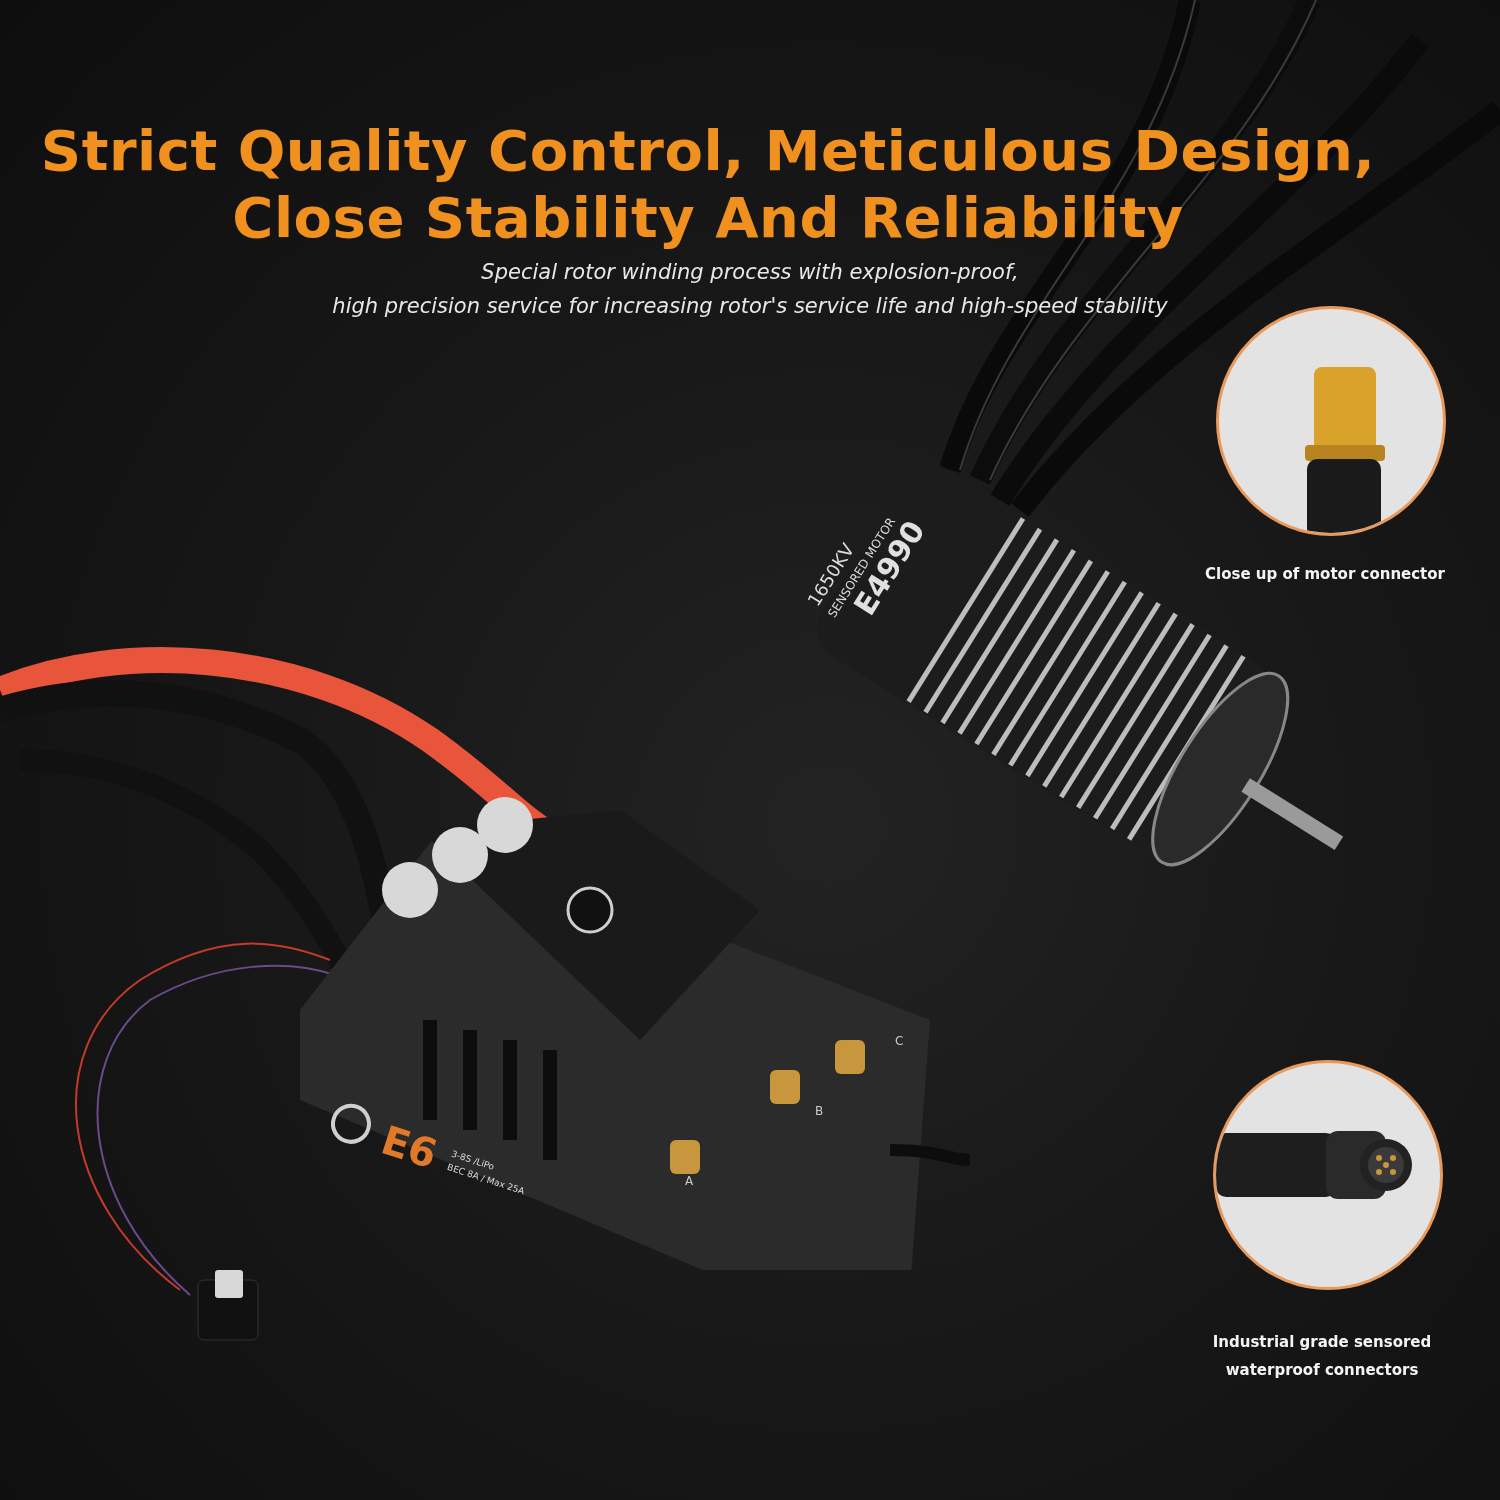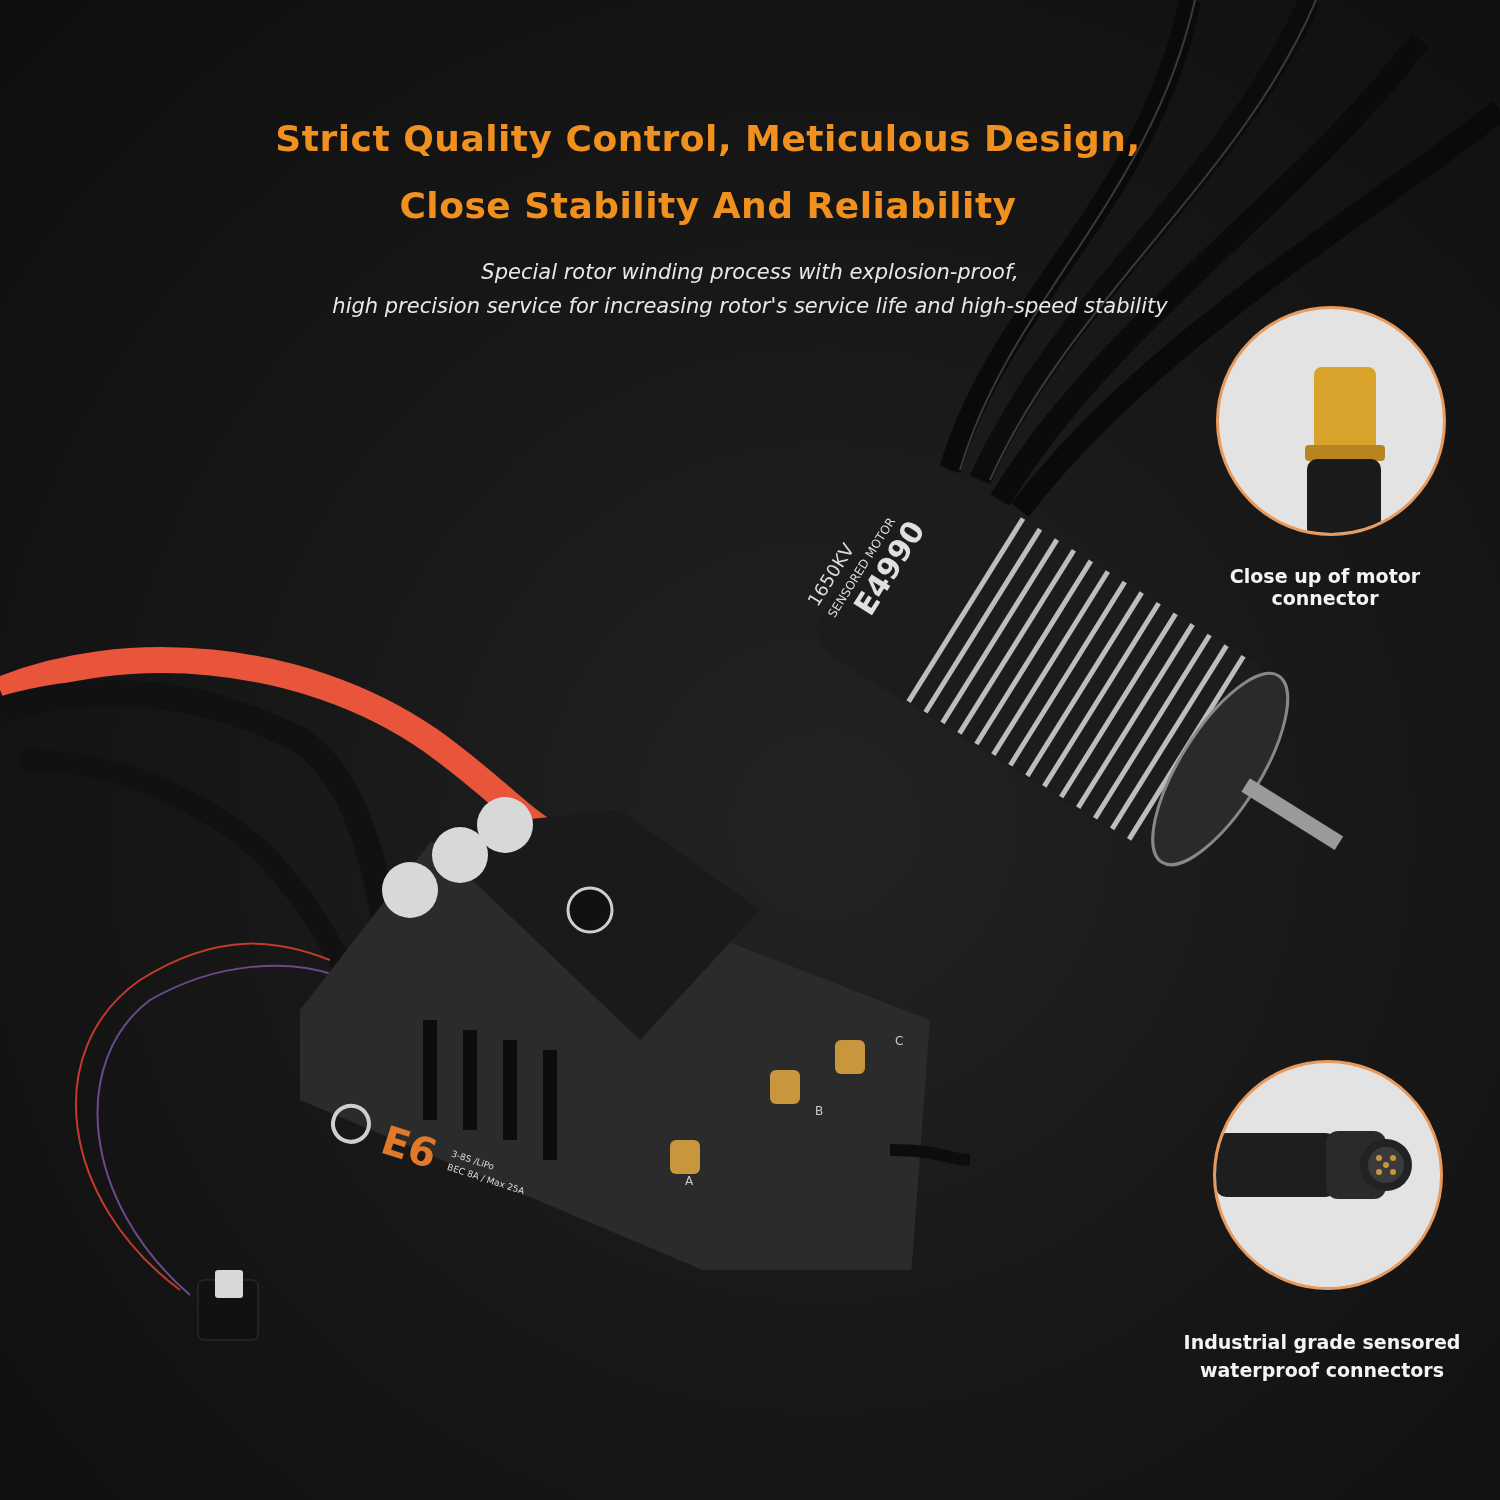--- a/index.html
+++ b/index.html
@@ -1,27 +1,27 @@
 <!DOCTYPE html>
 <html><head>
 <meta charset="utf-8">
 <style>
   html,body{margin:0;padding:0;}
   body{width:1500px;height:1500px;overflow:hidden;background:#141414;font-family:"DejaVu Sans",sans-serif;position:relative;}
   .bg{position:absolute;inset:0;background:radial-gradient(ellipse at 55% 55%,#232323 0%,#181818 45%,#0e0e0e 100%);}
-  .headline{position:absolute;left:0;width:1416px;text-align:center;color:#f0901e;font-weight:bold;font-size:36px;letter-spacing:0.5px;}
+  .headline{position:absolute;left:0;width:1416px;text-align:center;color:#f0901e;font-weight:bold;font-size:56px;letter-spacing:0.5px;}
   .h1{top:118px;}
   .h2{top:185px;}
   .sub{position:absolute;left:0;width:1500px;text-align:center;color:#e8e8e8;font-size:21px;font-style:italic;}
   .s1{top:260px;}
   .s2{top:294px;}
   .circle{position:absolute;border-radius:50%;border:3px solid #e89a5c;background:#e3e3e3;overflow:hidden;}
   .c1{left:1216px;top:306px;width:224px;height:224px;}
   .c2{left:1213px;top:1060px;width:224px;height:224px;}
-  .caption{position:absolute;color:#f4f4f4;font-weight:bold;font-size:19px;text-align:center;width:300px;}
+  .caption{position:absolute;color:#f4f4f4;font-weight:bold;font-size:15px;text-align:center;width:300px;}
   .cap1{left:1175px;top:565px;}
   .cap2{left:1172px;top:1328px;line-height:28px;}
   svg{position:absolute;}
 </style>
 </head>
 <body>
 
 <div class="bg"></div>
 
 <svg width="1500" height="1500" style="left:0;top:0;">

